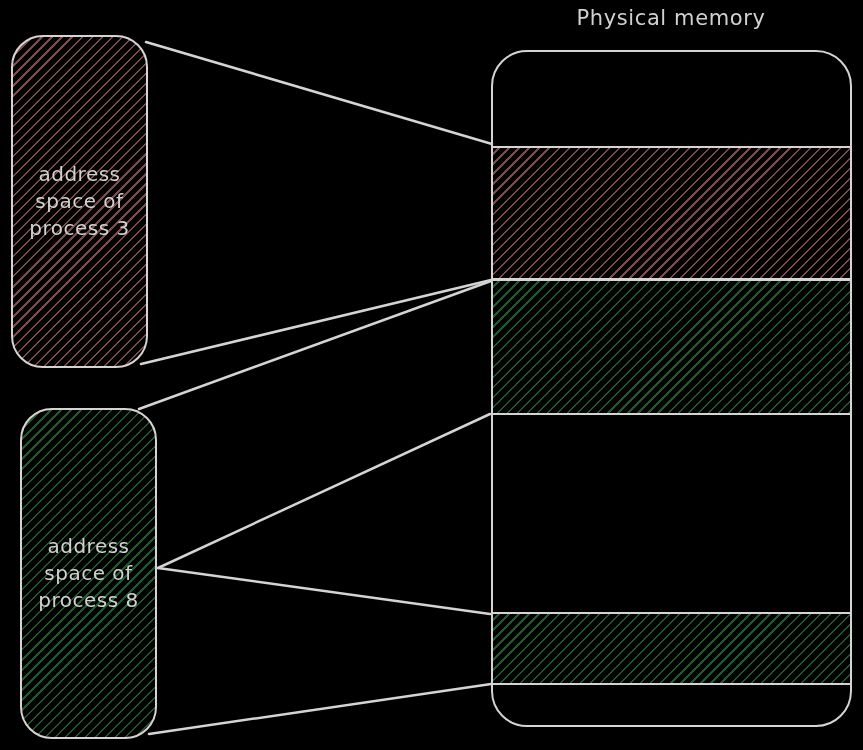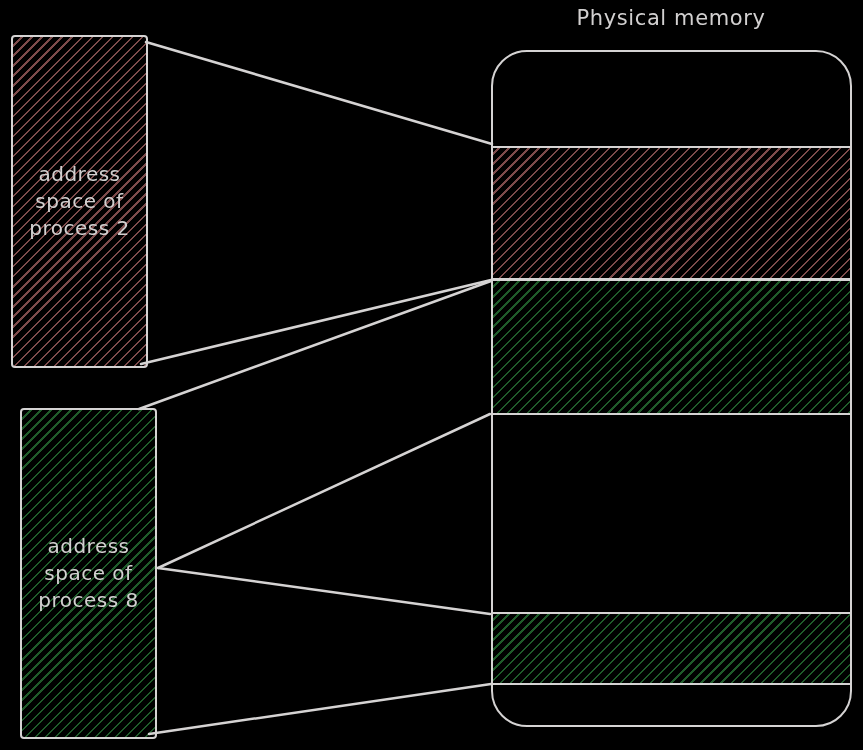--- a/index.html
+++ b/index.html
@@ -21,21 +21,21 @@
     top: 6px;
     width: 360px;
     text-align: center;
     color: #d2d0d0;
     font-size: 21px;
     letter-spacing: 0.6px;
   }
   .box {
     position: absolute;
     border: 2.5px solid #d5d3d3;
-    border-radius: 4px;
+    border-radius: 32px;
     box-sizing: border-box;
     display: flex;
     align-items: center;
     justify-content: center;
   }
   .hatch-red {
     background: repeating-linear-gradient(135deg,
       rgba(0,0,0,0) 0px, rgba(0,0,0,0) 5.5px,
       #7d4b4b 5.5px, #7d4b4b 7.1px);
   }
@@ -95,21 +95,21 @@
 <body>
 
 <div class="canvas">
 
   <div class="title">Physical memory</div>
 
   <div class="box process1 hatch-red">
     <div class="box-label">
       <span>address</span>
       <span>space of</span>
-      <span>process 2</span>
+      <span>process 3</span>
     </div>
   </div>
 
   <div class="box process2 hatch-green">
     <div class="box-label">
       <span>address</span>
       <span>space of</span>
       <span>process 8</span>
     </div>
   </div>

